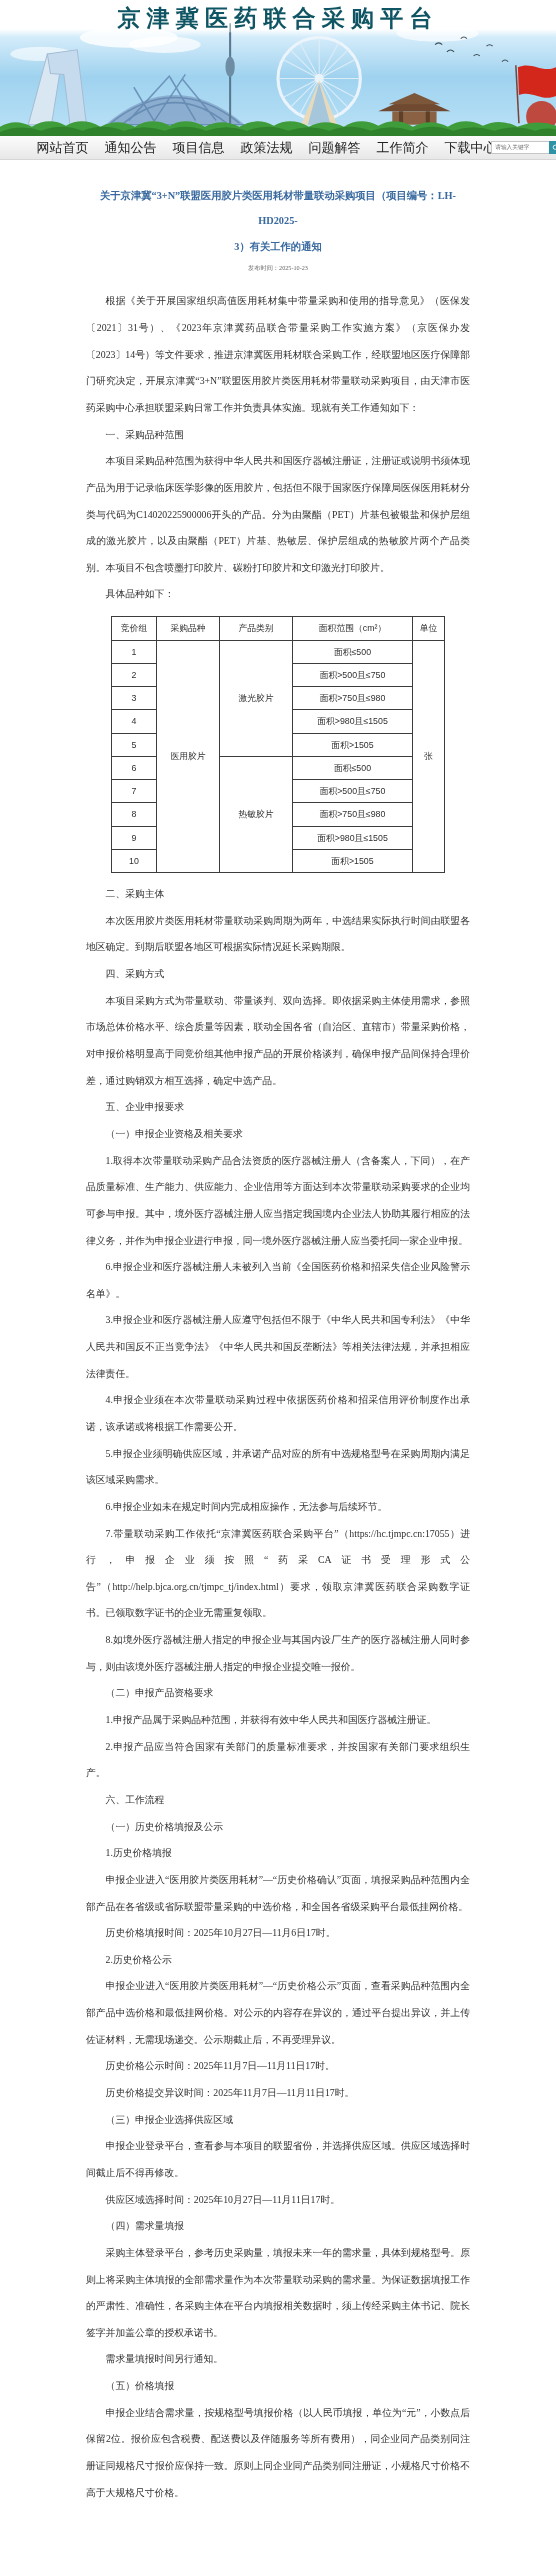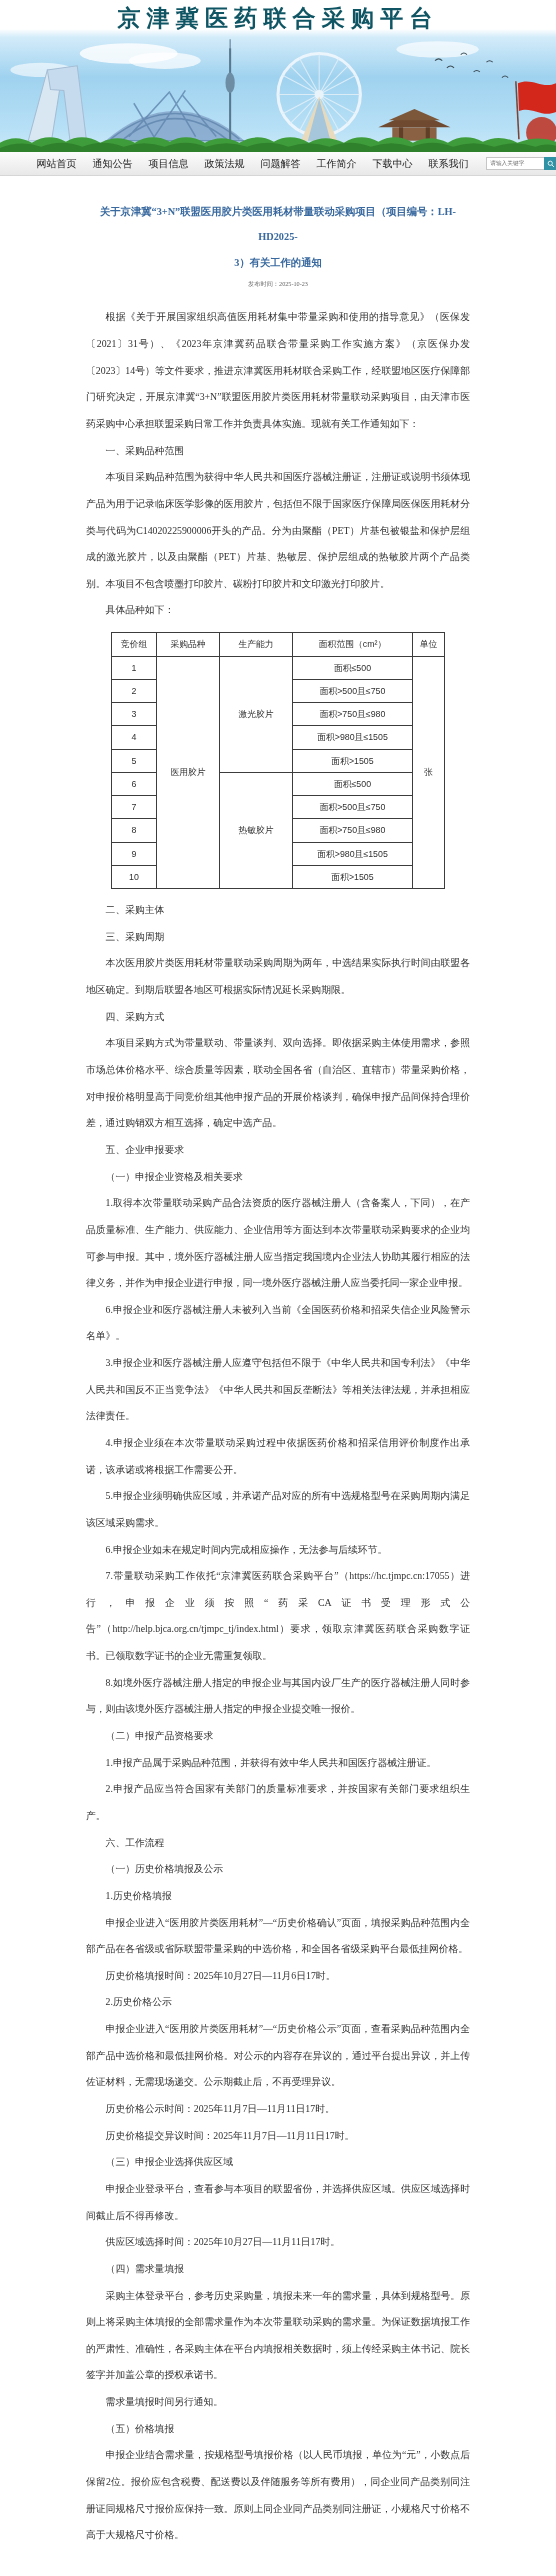--- a/index.html
+++ b/index.html
@@ -1,30 +1,30 @@
 <!DOCTYPE html>
 <html style="font-size:8.2px"><head>
 <meta charset="utf-8">
 <style>
   html,body{margin:0;padding:0;background:#ffffff;}
   .page{width:556px;margin:0 auto;background:#fff;font-family:"Liberation Sans",sans-serif;}
 
   
-  .banner{position:relative;height:152px;overflow:hidden;
+  .banner{position:relative;height:136px;overflow:hidden;
     background:linear-gradient(180deg,#ffffff 0px,#ffffff 29px,#d4ecfa 37px,#9fd2ef 77px,#b7e0f6 129px,#cdeaf9 152px);}
   .banner-title{position:absolute;top:3.1px;left:0;width:100%;text-align:center;
     font-family:"Liberation Serif","DejaVu Serif",serif;font-weight:bold;font-size:23px;
     color:#0f5563;letter-spacing:6.2px;}
   .landmarks{position:absolute;left:0;bottom:0;width:556px;height:118px;display:block;}
 
   
   .navbar{height:24px;background:linear-gradient(#fcfcfc,#e8e8e8);border-bottom:0.5px solid #d6d6d6;
     display:flex;align-items:center;padding:0 9.3px 0 20.6px;box-sizing:border-box;}
   .nav-menu{display:flex;flex:1;justify-content:space-between;max-width:453px;margin-right:17.5px;}
-  .nav-item{font-size:10px;color:#222;cursor:pointer;white-space:nowrap;padding-left:16px;}
+  .nav-item{font-size:13px;color:#222;cursor:pointer;white-space:nowrap;padding-left:16px;}
   .search-box{display:flex;align-items:center;margin-left:auto;}
   .search-input{width:58px;height:13.4px;border:0.5px solid #c6c6c6;border-right:none;font-size:5.7px;
     padding:0 3.1px;color:#333;box-sizing:border-box;background:#fff;outline:none;}
   .search-btn{width:14.4px;height:13.4px;background:#2f93a5;border:none;display:flex;align-items:center;
     justify-content:center;cursor:pointer;padding:0;}
 
   
   .doc{width:384px;margin:0 auto;padding:14.4px 0 0;}
   .doc-title{font-family:"Liberation Serif","DejaVu Serif",serif;font-size:10.3px;font-weight:bold;
     color:#39699f;text-align:center;line-height:2.5;margin:8.2px 0 2.1px;}
@@ -145,21 +145,21 @@
             <col style="width: 45px;">
             <col style="width: 63px;">
             <col style="width: 73px;">
             <col style="width: 120px;">
             <col style="width: 32px;">
           </colgroup>
           <thead>
             <tr>
               <th>竞价组</th>
               <th>采购品种</th>
-              <th>生产能力</th>
+              <th>产品类别</th>
               <th>面积范围（cm²）</th>
               <th>单位</th>
             </tr>
           </thead>
           <tbody>
             <tr>
               <td>1</td>
               <td rowspan="10">医用胶片</td>
               <td rowspan="5">激光胶片</td>
               <td>面积≤500</td>
@@ -198,21 +198,20 @@
               <td>9</td>
               <td>面积&gt;980且≤1505</td>
             </tr>
             <tr>
               <td>10</td>
               <td>面积&gt;1505</td>
             </tr>
           </tbody>
         </table>
         <p class="blk">二、采购主体</p>
-        <p class="blk">三、采购周期</p>
         <p class="blk">本次医用胶片类医用耗材带量联动采购周期为两年，中选结果实际执行时间由联盟各地区确定。到期后联盟各地区可根据实际情况延长采购期限。</p>
         <p class="blk">四、采购方式</p>
         <p class="blk">本项目采购方式为带量联动、带量谈判、双向选择。即依据采购主体使用需求，参照市场总体价格水平、综合质量等因素，联动全国各省（自治区、直辖市）带量采购价格，对申报价格明显高于同竞价组其他申报产品的开展价格谈判，确保申报产品间保持合理价差，通过购销双方相互选择，确定中选产品。</p>
         <p class="blk">五、企业申报要求</p>
         <p class="blk">（一）申报企业资格及相关要求</p>
         <p class="blk">1.取得本次带量联动采购产品合法资质的医疗器械注册人（含备案人，下同），在产品质量标准、生产能力、供应能力、企业信用等方面达到本次带量联动采购要求的企业均可参与申报。其中，境外医疗器械注册人应当指定我国境内企业法人协助其履行相应的法律义务，并作为申报企业进行申报，同一境外医疗器械注册人应当委托同一家企业申报。</p>
         <p class="blk">6.申报企业和医疗器械注册人未被列入当前《全国医药价格和招采失信企业风险警示名单》。</p>
         <p class="blk">3.申报企业和医疗器械注册人应遵守包括但不限于《中华人民共和国专利法》《中华人民共和国反不正当竞争法》《中华人民共和国反垄断法》等相关法律法规，并承担相应法律责任。</p>
         <p class="blk">4.申报企业须在本次带量联动采购过程中依据医药价格和招采信用评价制度作出承诺，该承诺或将根据工作需要公开。</p>
         <p class="blk">5.申报企业须明确供应区域，并承诺产品对应的所有中选规格型号在采购周期内满足该区域采购需求。</p>

